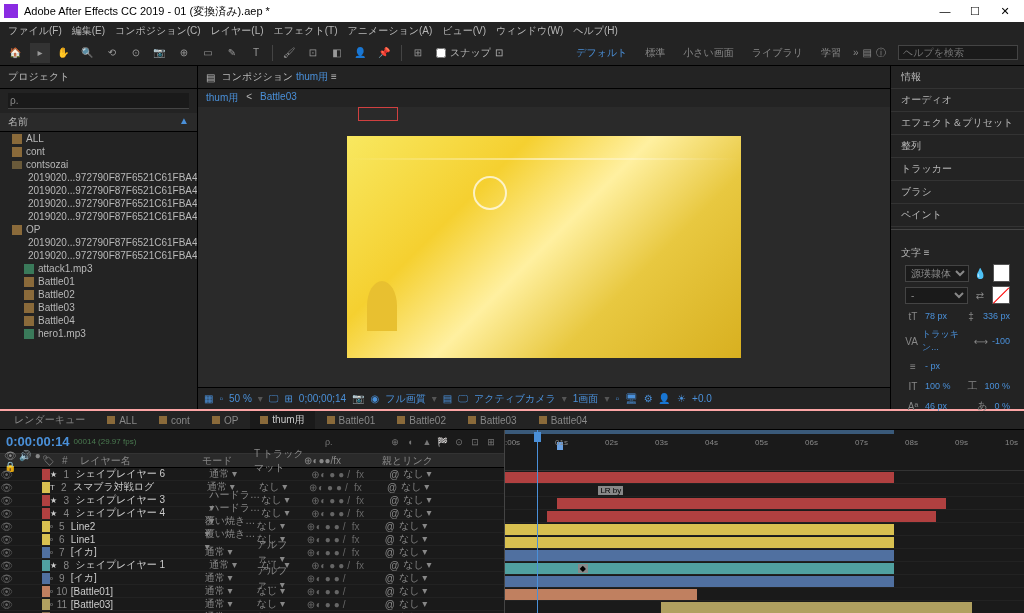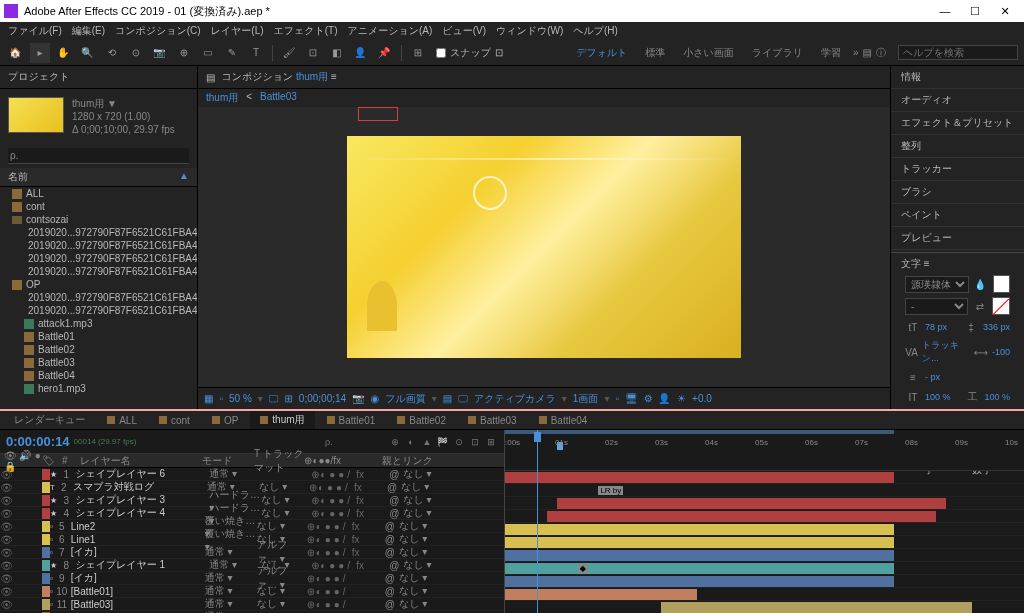--- a/index.html
+++ b/index.html
@@ -44,21 +44,21 @@
 .red-rect{position:absolute;top:0;left:160px;width:40px;height:14px;border:1px solid #d04040}
 .preview-img{width:394px;height:222px;background:linear-gradient(135deg,#f8e860 0%,#f5d030 30%,#fff0a0 50%,#e8c840 70%,#d8b020 100%);position:relative;overflow:hidden}
 .preview-img::before{content:'';position:absolute;top:18%;left:32%;width:30px;height:30px;border:2px solid #fff;border-radius:50%;opacity:0.7}
 .preview-img::after{content:'';position:absolute;top:10%;left:0;width:100%;height:2px;background:linear-gradient(90deg,transparent,#fff,transparent);opacity:0.5}
 .char{position:absolute;bottom:12%;left:5%;width:30px;height:50px;background:#e8c030;border-radius:50% 50% 0 0}
 .preview-ctrl{height:22px;background:#232323;border-top:1px solid #000;display:flex;align-items:center;padding:0 6px;gap:6px;font-size:10px;color:#4a90d9}
 .preview-ctrl span{cursor:pointer}
 .preview-ctrl .sep{color:#555}
 .right-panel{width:134px;background:#232323;border-left:1px solid #000;display:flex;flex-direction:column;font-size:10px}
 .rp-item{padding:4px 10px;border-bottom:1px solid #333;cursor:pointer}
-.rp-section{padding:4px 10px;border-top:1px solid #444;margin-top:2px}
+.rp-section{padding:16px 10px;border-top:1px solid #444;margin-top:2px}
 .char-ctrl{padding:4px;display:flex;flex-direction:column;gap:4px}
 .char-row{display:flex;align-items:center;gap:4px}
 .char-select{flex:1;background:#1a1a1a;border:1px solid #444;color:#888;padding:1px;font-size:10px}
 .color-sw{width:18px;height:18px;border:1px solid #555}
 .char-val{color:#4a90d9;font-size:9px}
 .char-icon{width:16px;height:16px;display:flex;align-items:center;justify-content:center;color:#888}
 .t-btns{display:flex;gap:2px;padding:2px 4px}
 .t-btn{width:16px;height:14px;border:1px solid #555;display:flex;align-items:center;justify-content:center;font-size:9px;cursor:pointer}
 .t-btn.active{background:#333;color:#fff}
 .chk-row{display:flex;align-items:center;gap:4px;padding:2px 6px}
@@ -168,28 +168,20 @@
     </div>
   <span style="color:#888">»</span>
   <span style="color:#888">▤</span>
   <span style="color:#888">ⓘ</span>
   <input class="search-help" placeholder="ヘルプを検索" style="">
 </div>
 
 <div class="main-area">
   <div class="left-panel">
     <div class="panel-tab">プロジェクト</div>
-    <div class="thumb-area">
-      <div class="thumb"></div>
-      <div class="thumb-info">
-        <div>thum用 ▼</div>
-        <div>1280 x 720 (1.00)</div>
-        <div>Δ 0;00;10;00, 29.97 fps</div>
-      </div>
-    </div>
     <div class="search-row"><input class="search-input" value="ρ." style=""></div>
     <div class="proj-header">
       <span>名前</span>
       <span style="color:#4a90d9">▲</span>
     </div>
     <div class="proj-tree" id="proj-tree">
         <div class="tree-item">
           <div class="comp-icon"></div>
           <span>ALL</span>
         </div>
@@ -301,21 +293,20 @@
   </div>
 
   <div class="right-panel" id="right-panel">
       <div class="rp-item">情報</div>
       <div class="rp-item">オーディオ</div>
       <div class="rp-item">エフェクト＆プリセット</div>
       <div class="rp-item">整列</div>
       <div class="rp-item">トラッカー</div>
       <div class="rp-item">ブラシ</div>
       <div class="rp-item">ペイント</div>
-      <div class="rp-item">プレビュー</div>
       <div class="rp-section">
 <div>文字 ≡</div>
 <div class="char-ctrl">
  <div class="char-row">
             <select class="char-select"><option>源瑛隷体</option></select>
             <span class="char-icon">💧</span>
             <div class="color-sw" style="background:#fff"></div>
           </div>
  <div class="char-row">
             <select class="char-select"><option>-</option></select>

